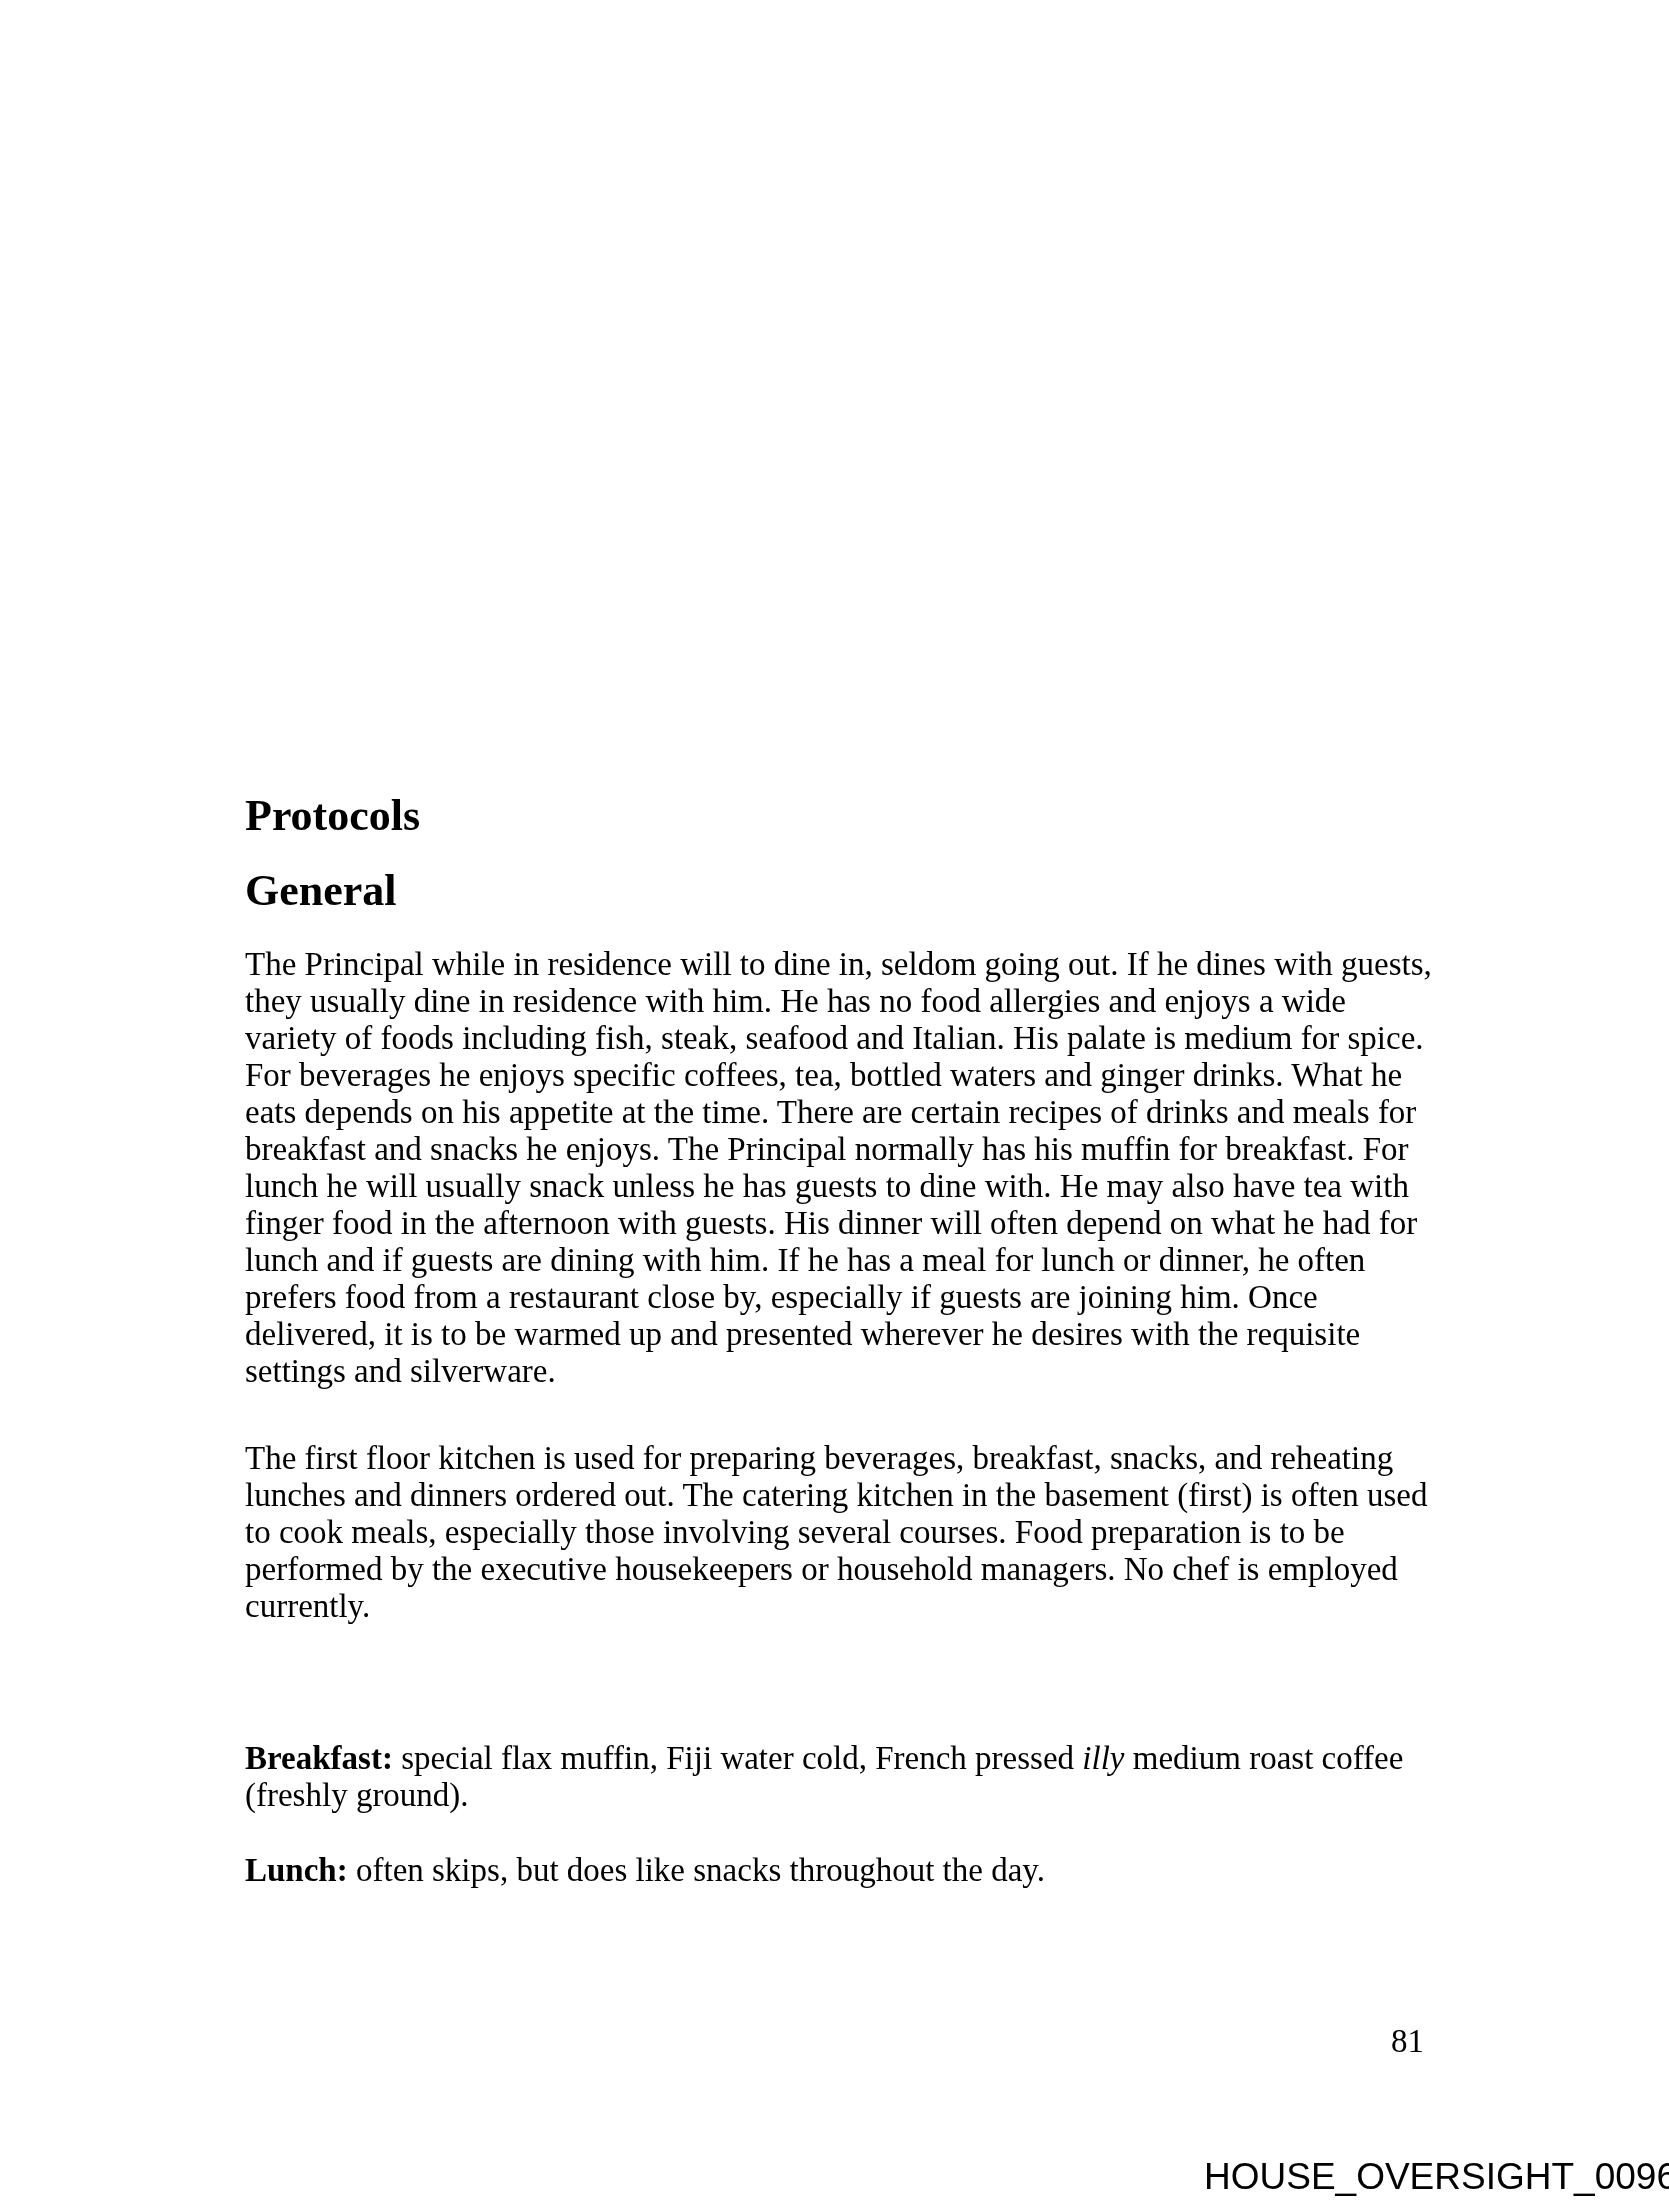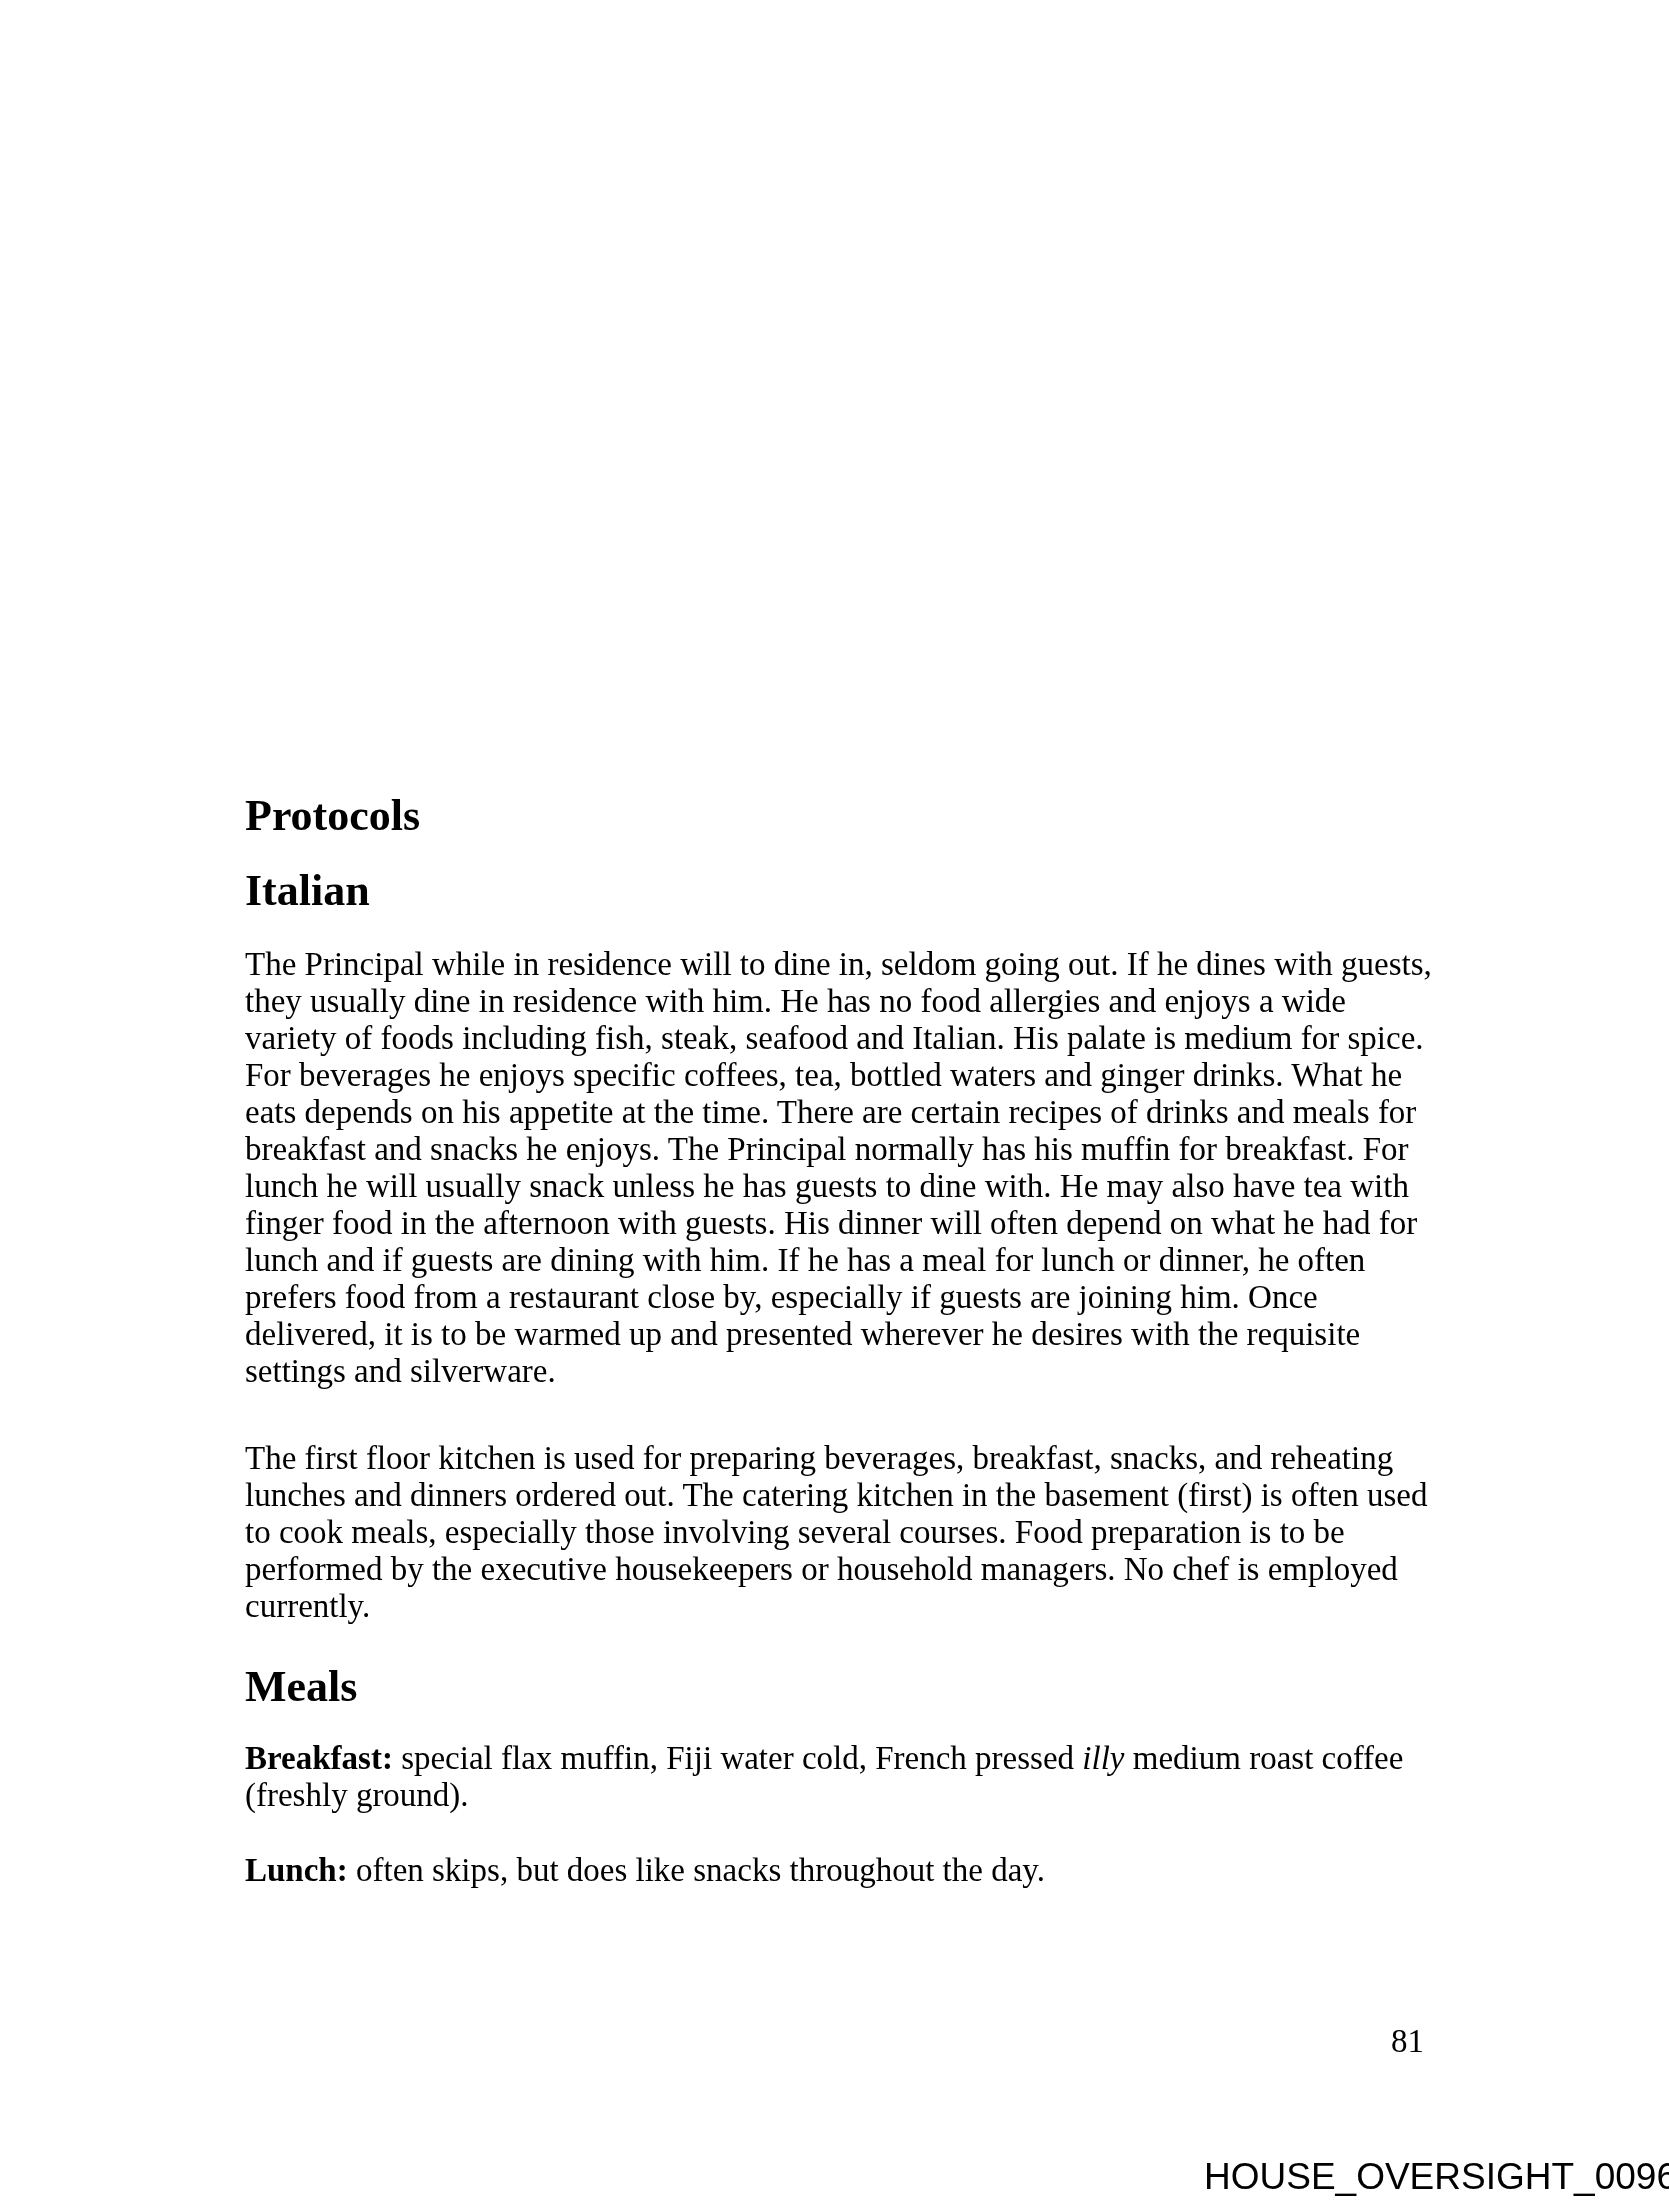--- a/index.html
+++ b/index.html
@@ -55,42 +55,41 @@
     white-space: nowrap;
   }
 </style>
 </head>
 <body>
 
 <div class="page">
 
   <h1 class="block heading" id="h-protocols">Protocols</h1>
 
-  <h2 class="block heading" id="h-general">Italian</h2>
+  <h2 class="block heading" id="h-general">General</h2>
 
   <p class="block" id="p-general-1">The Principal while in residence will to dine in, seldom going out. If he dines with guests,
 they usually dine in residence with him. He has no food allergies and enjoys a wide
 variety of foods including fish, steak, seafood and Italian. His palate is medium for spice.
 For beverages he enjoys specific coffees, tea, bottled waters and ginger drinks. What he
 eats depends on his appetite at the time. There are certain recipes of drinks and meals for
 breakfast and snacks he enjoys.  The Principal normally has his muffin for breakfast. For
 lunch he will usually snack unless he has guests to dine with. He may also have tea with
 finger food in the afternoon with guests. His dinner will often depend on what he had for
 lunch and if guests are dining with him. If he has a meal for lunch or dinner, he often
 prefers food from a restaurant close by, especially if guests are joining him. Once
 delivered, it is to be warmed up and presented wherever he desires with the requisite
 settings and silverware.</p>
 
   <p class="block" id="p-general-2">The first floor kitchen is used for preparing beverages, breakfast, snacks, and reheating
 lunches and dinners ordered out. The catering kitchen in the basement (first) is often used
 to cook meals, especially those involving several courses. Food preparation is to be
 performed by the executive housekeepers or household managers. No chef is employed
 currently.</p>
 
-  <h2 class="block heading" id="h-meals">Meals</h2>
 
   <p class="block" id="p-breakfast"><span style="font-weight: 700;">Breakfast:</span><span> special flax muffin, Fiji water cold, French pressed </span><span style="font-style: italic;">illy</span><span> medium roast coffee
 (freshly ground).</span></p>
 
   <p class="block" id="p-lunch"><span style="font-weight: 700; margin-top: 8px;">Lunch:</span><span> often skips, but does like snacks throughout the day.</span></p>
 
   <div class="page-number">81</div>
 
   <div class="bates-stamp">HOUSE_OVERSIGHT_009609</div>
 

